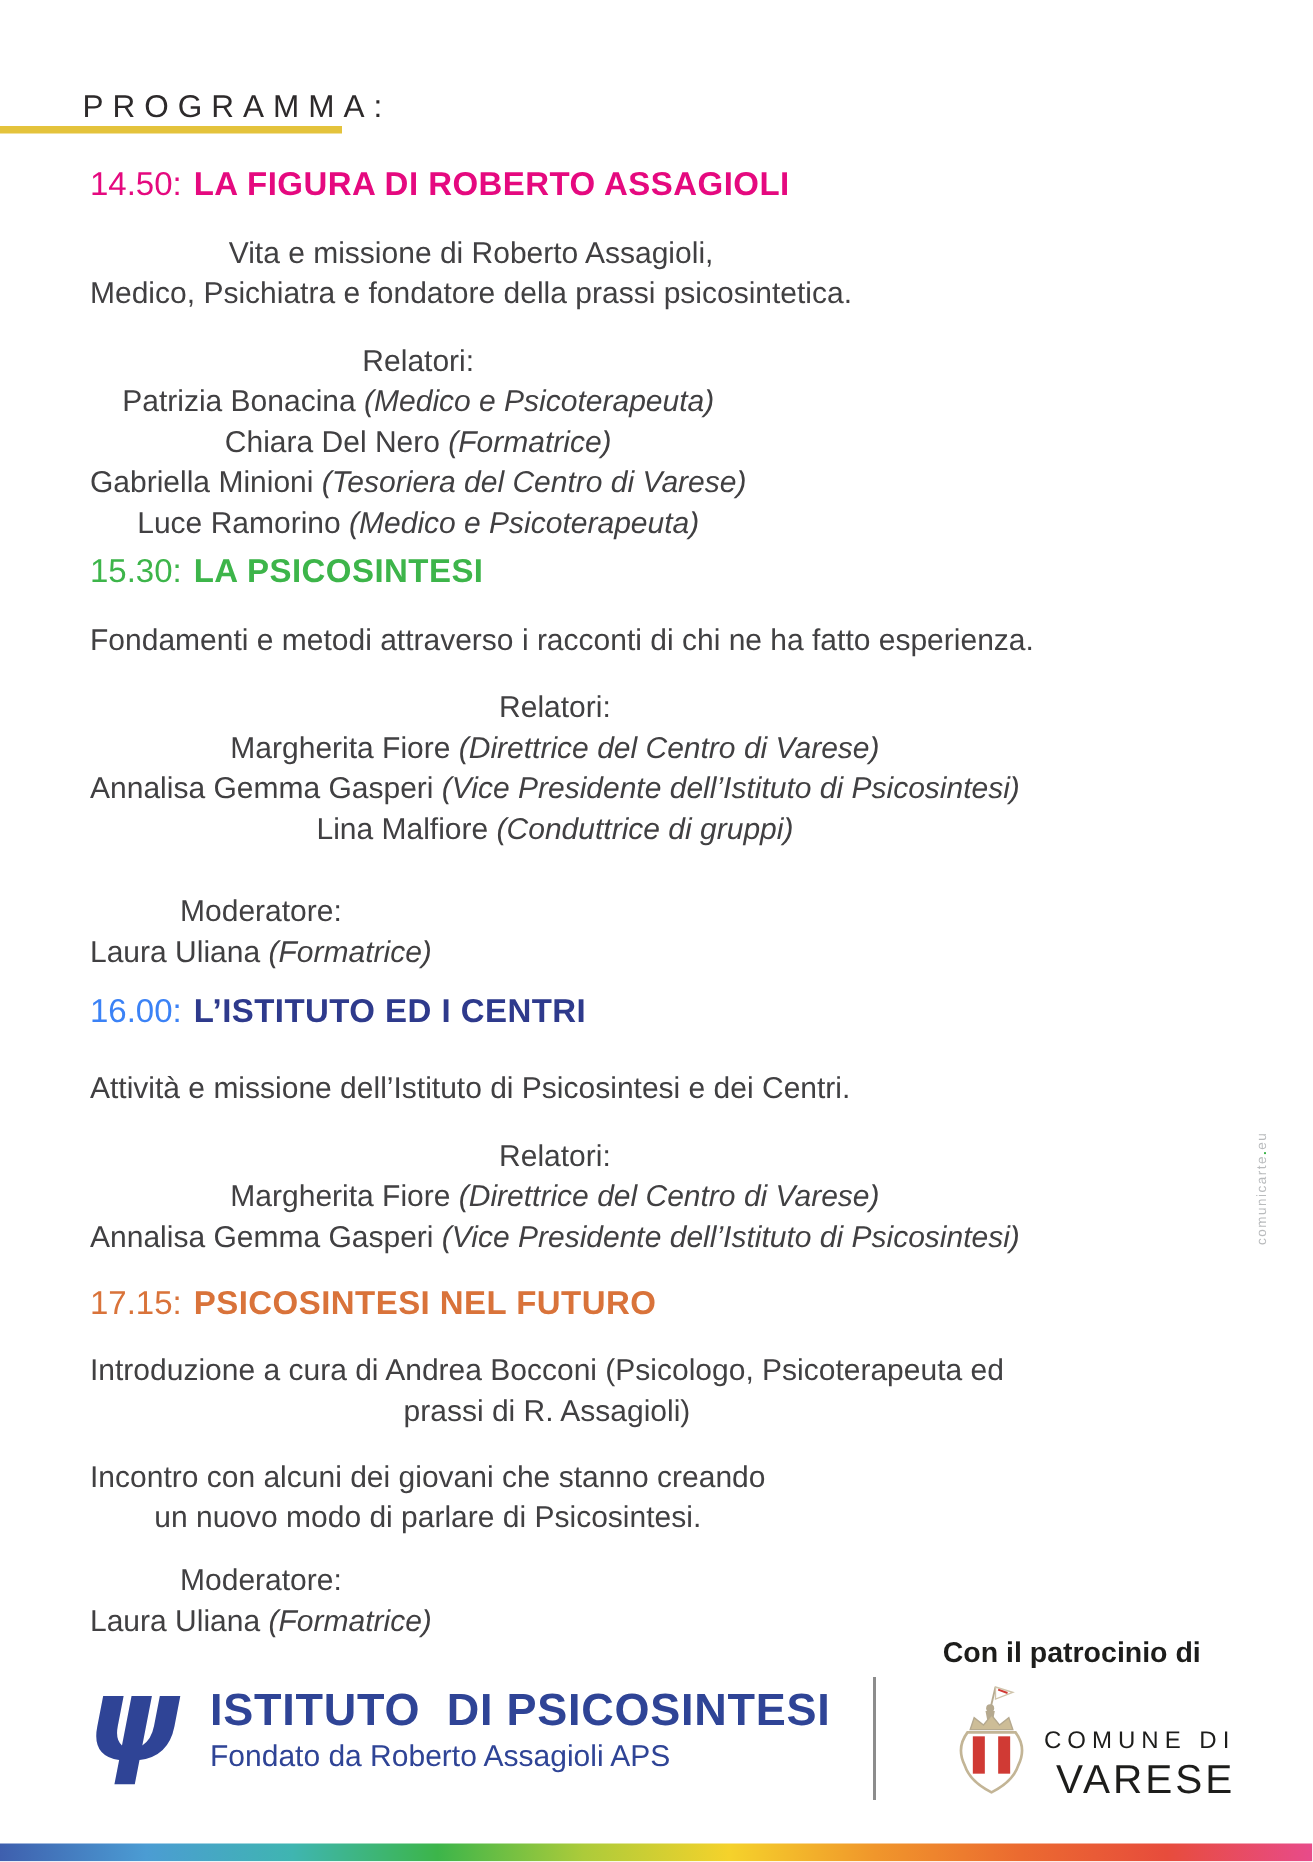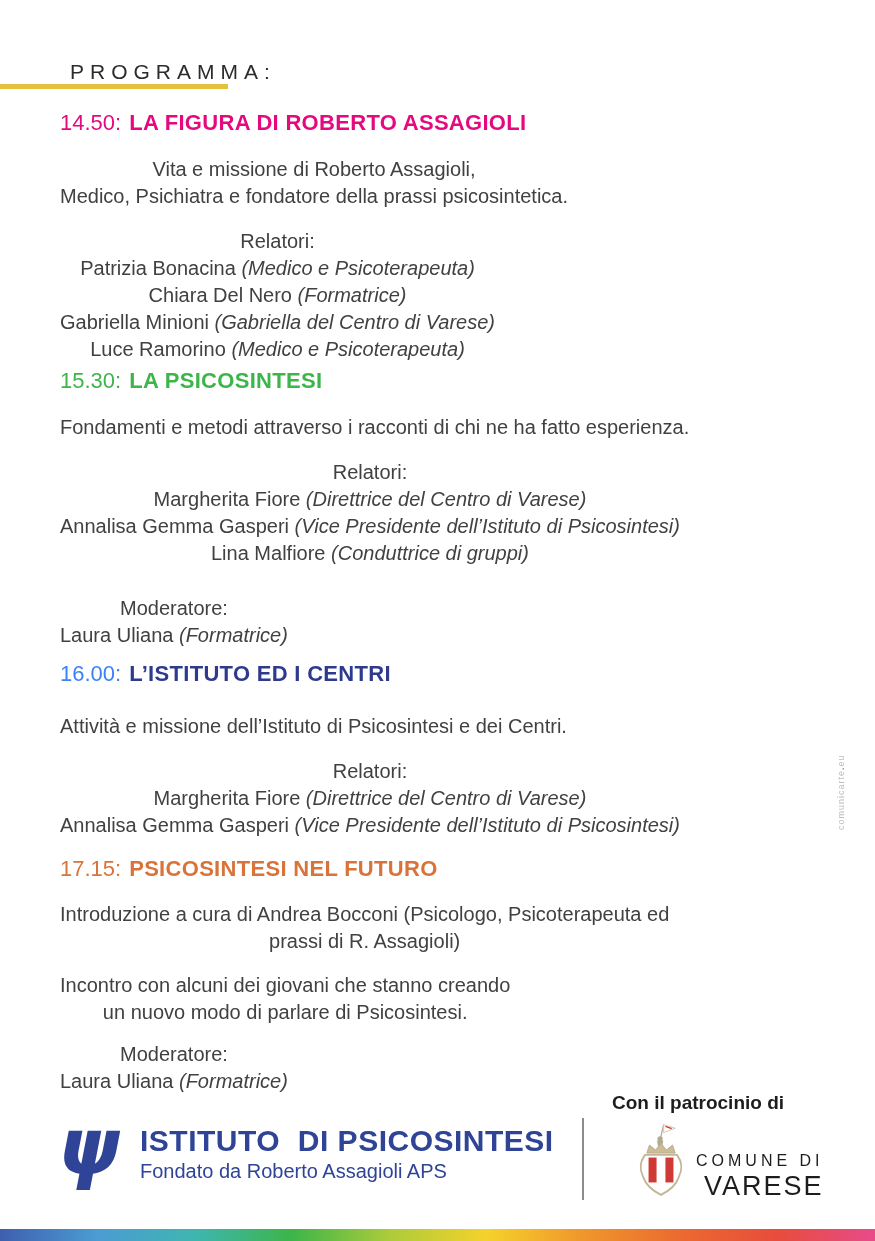--- a/index.html
+++ b/index.html
@@ -5,21 +5,21 @@
   html,body{margin:0;padding:0;background:#ffffff;}
   .page{
     position:relative; width:875px; height:1241px; margin:0 auto;
     background:#ffffff; overflow:hidden;
     font-family:"Liberation Sans", sans-serif;
     color:#414042;
   }
   .abs{position:absolute;}
   
   .programma{
-    left:70px; top:60px; font-size:21px; font-weight:500;
+    left:55px; top:60px; font-size:21px; font-weight:500;
     letter-spacing:6px; color:#2d2a2b; z-index:2;
   }
   .programma-underline{
     left:0; top:84px; width:228px; height:5px; background:#e4c33c; z-index:1;
   }
   
   .event-head{ font-size:22px; left:60px; white-space:nowrap;}
   .event-head .time{ font-weight:400; margin-right:8px;margin-top:44px;}
   .event-head .etitle{ font-weight:700; letter-spacing:0.3px;}
   
@@ -43,21 +43,21 @@
     left:140px; top:1124px; font-size:30px; font-weight:700;
     color:#2f4496; letter-spacing:0.5px; white-space:pre;
   }
   .institute-subtitle{
     left:140px; top:1160px; font-size:20px; font-weight:400; color:#2f4496;
   }
   .footer-divider{
     left:582px; top:1118px; width:2px; height:82px; background:#8c8c8c;
   }
   .patronage{
-    left:612px; top:1092px; width:205px; 
+    left:612px; top:1092px; width:205px; text-align:center;
     font-size:19px; font-weight:600; color:#1d1d1b;
   }
   .crest{ left:636px; top:1122px; }
   .municipality{ left:696px; top:1152px; color:#1d1d1b; }
   .muni-line1{ font-size:16px; letter-spacing:4px; font-weight:400; }
   .muni-line2{ font-size:27px; letter-spacing:2px; font-weight:400; margin-top:1px;text-align:right; }
   
   .bottom-bar{
     left:0; bottom:0; width:875px; height:12px;
     background:linear-gradient(90deg,#3e5fae 0%,#4b9cd3 14%,#3fb5b1 27%,#3cb54a 40%,#accb3a 52%,#f5d22b 63%,#f0962b 73%,#eb6a30 82%,#e74c3c 90%,#e84b8a 100%);
@@ -75,21 +75,21 @@
     <span class="time" style="color: rgb(229, 9, 127);">14.50:</span><span class="etitle" style="color: rgb(229, 9, 127);">LA FIGURA DI ROBERTO ASSAGIOLI</span>
   </div>
   <div class="abs body-block" style="top:156px">
     <div>Vita e missione di Roberto Assagioli,</div>
     <div>Medico, Psichiatra e fondatore della prassi psicosintetica.</div>
   </div>
   <div class="abs body-block" style="top:228px">
     <div>Relatori:</div>
     <div class="speaker-line"><span>Patrizia Bonacina</span> <em class="role">(Medico e Psicoterapeuta)</em></div>
     <div class="speaker-line"><span>Chiara Del Nero</span> <em class="role">(Formatrice)</em></div>
-    <div class="speaker-line"><span>Gabriella Minioni</span> <em class="role">(Gabriella del Centro di Varese)</em></div>
+    <div class="speaker-line"><span>Gabriella Minioni</span> <em class="role">(Tesoriera del Centro di Varese)</em></div>
     <div class="speaker-line"><span>Luce Ramorino</span> <em class="role">(Medico e Psicoterapeuta)</em></div>
   </div>
 
   <div class="abs event-head" style="top:368px">
     <span class="time" style="color: rgb(61, 181, 74);">15.30:</span><span class="etitle" style="color: rgb(61, 181, 74);">LA PSICOSINTESI</span>
   </div>
   <div class="abs body-block" style="top:414px">
     <div>Fondamenti e metodi attraverso i racconti di chi ne ha fatto esperienza.</div>
   </div>
   <div class="abs body-block" style="top:459px">

